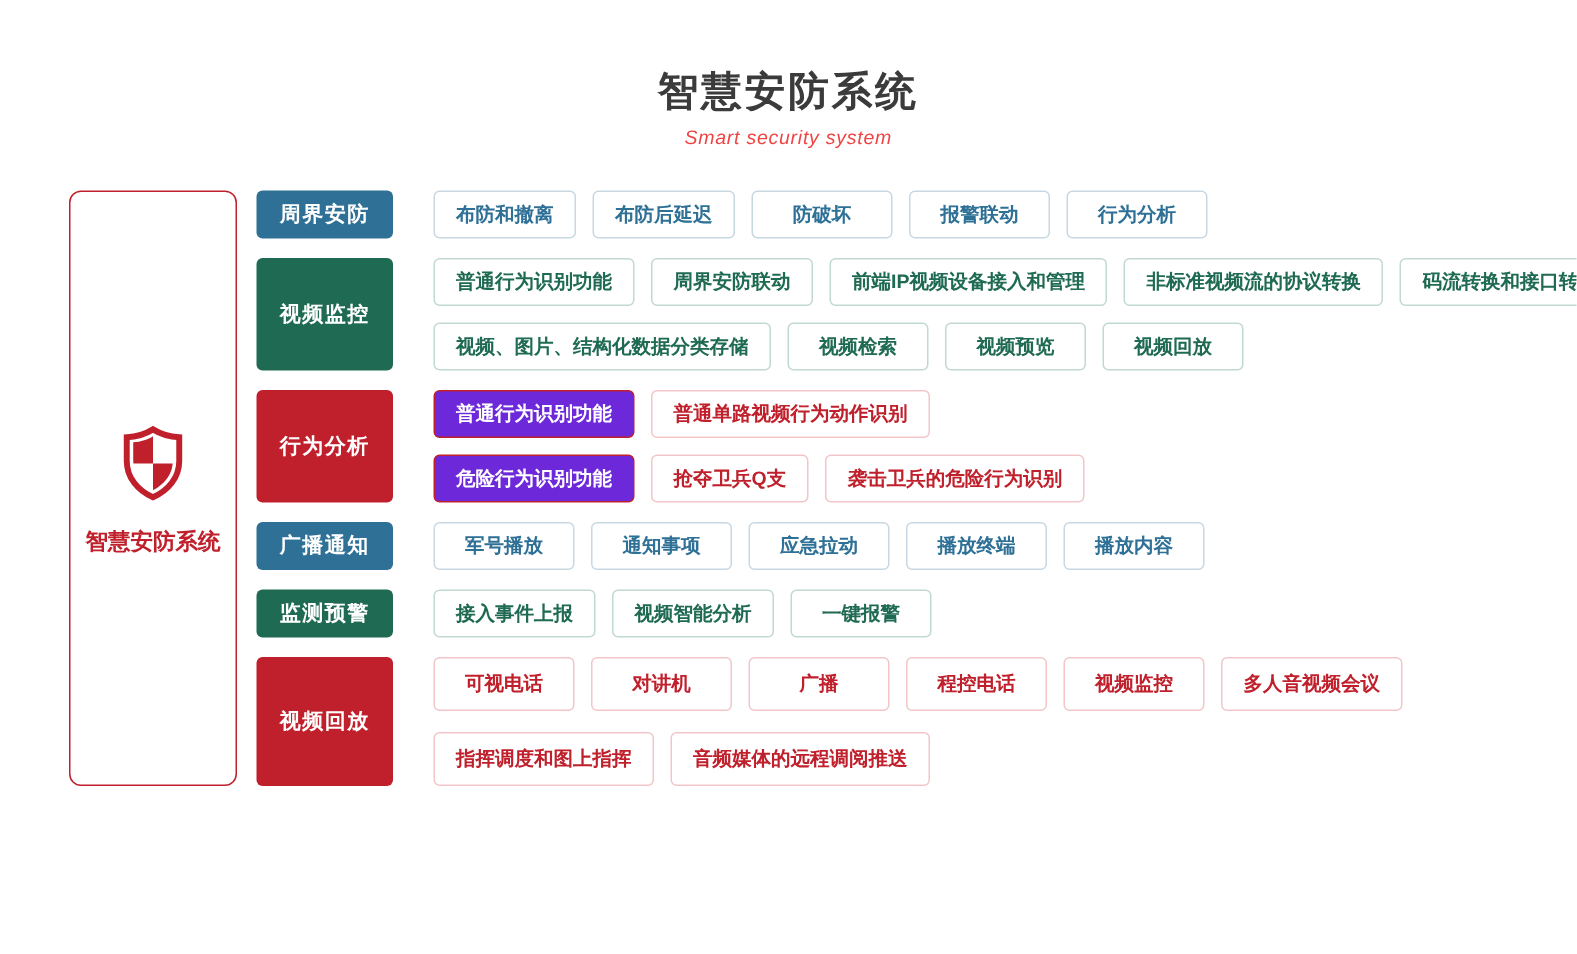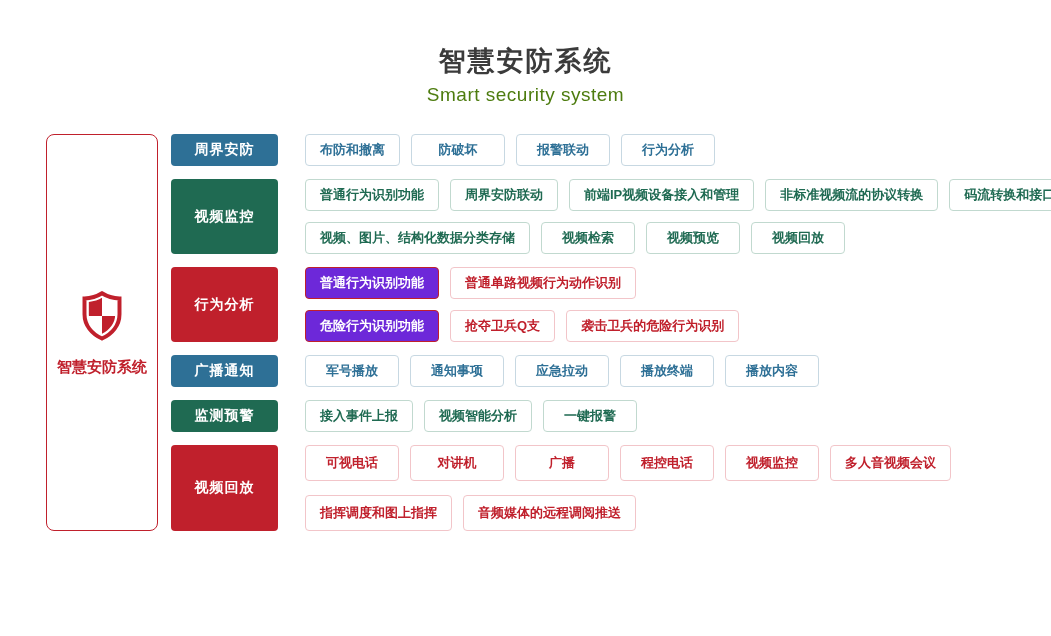--- a/index.html
+++ b/index.html
@@ -7,37 +7,37 @@
   body {
     width:1051px; height:636px;
     font-family:"Liberation Sans","DejaVu Sans",sans-serif;
     overflow:hidden;
   }
   .header { text-align:center; padding-top:46px; }
   .title {
     font-size:27px; font-weight:bold; color:#3b3b3b;
     letter-spacing:2px; line-height:1.15;
   }
-  .subtitle { font-size:19px; color:#4d7c0f; margin-top:7px; letter-spacing:0.5px; }
+  .subtitle { font-size:13px; color:#ef4444; margin-top:7px; letter-spacing:0.5px;font-style:italic; }
 
   .main { display:flex; align-items:stretch; margin:28px 0 0 46px; }
 
   .brand-box {
     width:112px; flex-shrink:0;
     border:1px solid #c0202c; border-radius:8px;
     display:flex; flex-direction:column; align-items:center; justify-content:center;
     gap:10px; margin-right:13px; background:#ffffff;
   }
   .brand-label { color:#c0202c; font-size:15px; font-weight:bold; white-space:nowrap; }
 
   .rows { display:flex; flex-direction:column; gap:13px; }
 
   .row { display:flex; align-items:stretch; }
   .category {
-    width:107px; flex-shrink:0; margin-right:11px;
+    width:91px; flex-shrink:0; margin-right:11px;
     display:flex; align-items:center; justify-content:center;
     color:#ffffff; font-size:14px; font-weight:bold;
     border-radius:4px; letter-spacing:1px;
   }
   .lines { display:flex; flex-direction:column; justify-content:center; gap:11px;padding-left:16px; }
   .line { display:flex; gap:11px; }
 
   .chip {
     height:32px; min-width:94px; padding:0 14px;
     display:flex; align-items:center; justify-content:center;
@@ -81,20 +81,21 @@
       </span>
       <div class="brand-label">智慧安防系统</div>
     </div>
 
     <div class="rows" id="rows">
         <div class="row c-blue row-perimeter">
           <div class="category">周界安防</div>
           <div class="lines">
             <div class="line">
               <div class="chip">布防和撤离</div>
+              <div class="chip">布防后延迟</div>
               <div class="chip">防破坏</div>
               <div class="chip">报警联动</div>
               <div class="chip">行为分析</div>
             </div>
           </div>
         </div>
         <div class="row c-green row-video">
           <div class="category">视频监控</div>
           <div class="lines">
             <div class="line">

